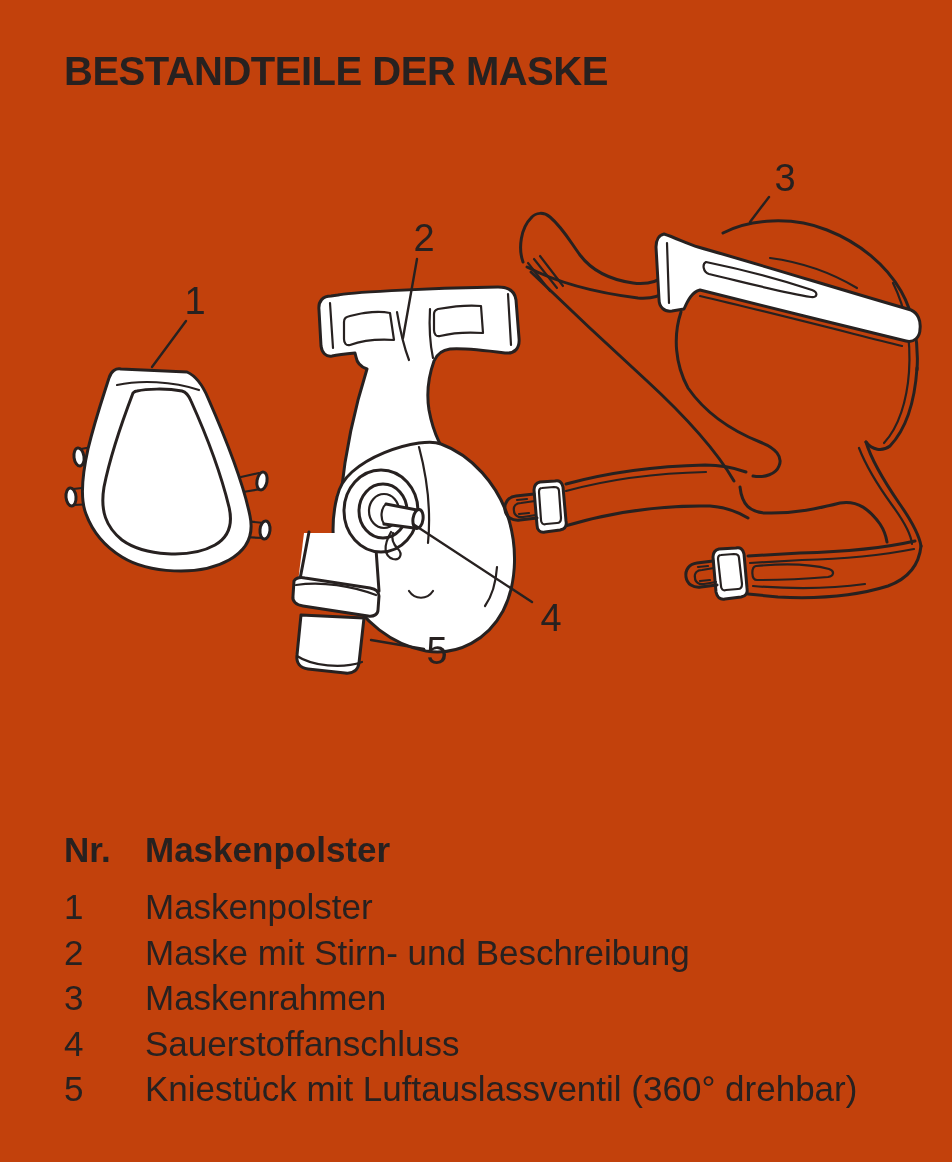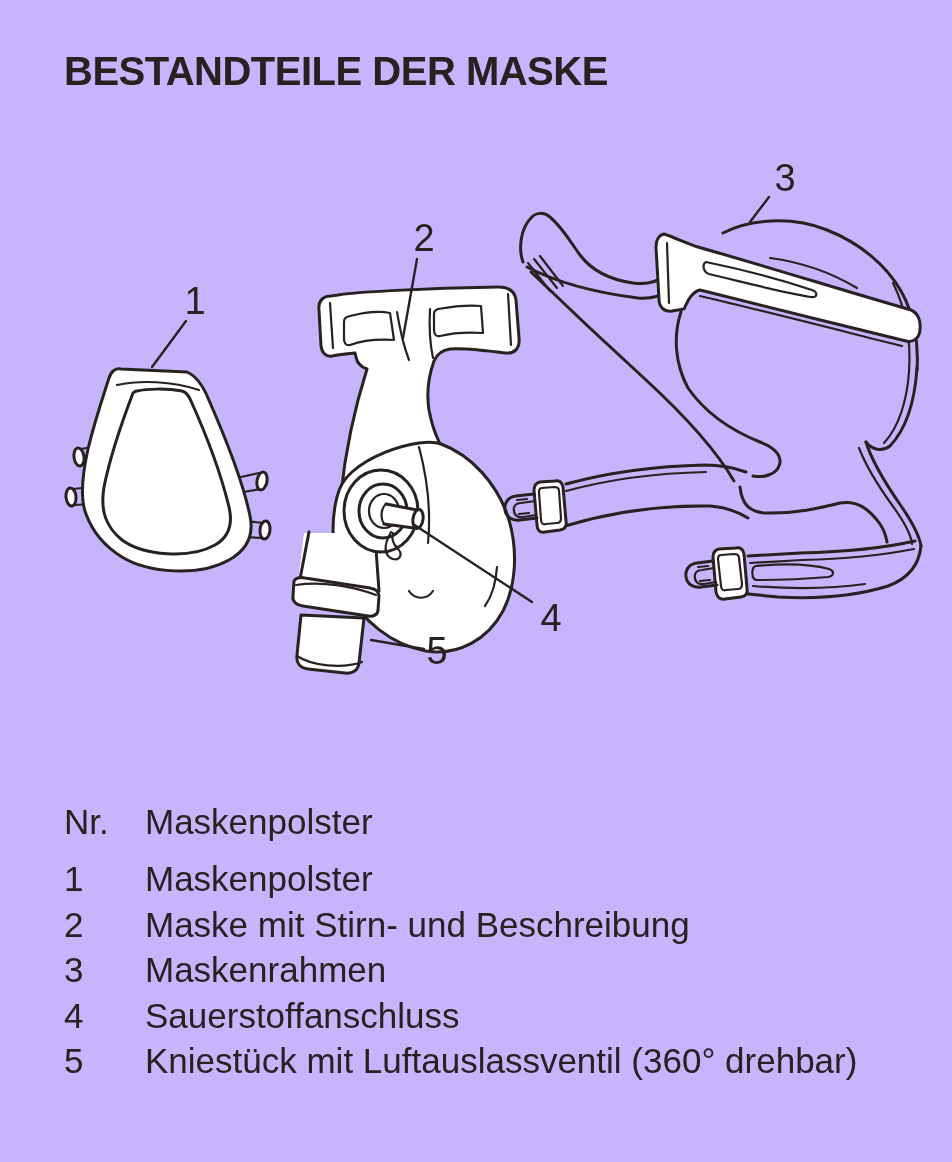--- a/index.html
+++ b/index.html
@@ -1,30 +1,30 @@
 <!DOCTYPE html>
 <html><head>
 <meta charset="utf-8">
 <style>
   html,body{margin:0;padding:0;background:#fff;}
   .page{
-    position:relative;width:952px;height:1162px;background:#c4b5fd;
+    position:relative;width:952px;height:1162px;background:#c2410c;
     font-family:"Liberation Sans",sans-serif;color:#272120;overflow:hidden;
   }
   .page-title{
     position:absolute;left:64px;top:50px;
     font-size:40px;font-weight:bold;line-height:42px;letter-spacing:-0.5px;
     color:#272120;white-space:nowrap;
   }
   .diagram-svg{position:absolute;left:0;top:0;width:952px;height:1162px;}
   .parts-table{
     position:absolute;left:64px;top:802px;width:860px;
     font-size:35px;color:#272120;
   }
-  .t-head{display:grid;grid-template-columns:81px 1fr;font-weight:normal;line-height:40px;margin-bottom:14px;}
+  .t-head{display:grid;grid-template-columns:81px 1fr;font-weight:bold;line-height:40px;margin-bottom:14px;margin-top:28px;}
   .t-rows .t-row{display:grid;grid-template-columns:81px 1fr;line-height:45.5px;font-weight:400;}
   .c-nr{white-space:nowrap;}
   .c-desc{white-space:nowrap;}
   
   .ln{fill:none;stroke:#272120;stroke-width:3;stroke-linecap:round;stroke-linejoin:round;}
   .lnw{fill:#ffffff;stroke:#272120;stroke-width:3;stroke-linecap:round;stroke-linejoin:round;}
   .lnt{fill:none;stroke:#272120;stroke-width:2.2;stroke-linecap:round;stroke-linejoin:round;}
   .fw{fill:#ffffff;stroke:none;}
   .leader{fill:none;stroke:#272120;stroke-width:2.4;stroke-linecap:round;}
   .callout-num{font-family:"Liberation Sans",sans-serif;font-size:38px;fill:#272120;text-anchor:middle;}

